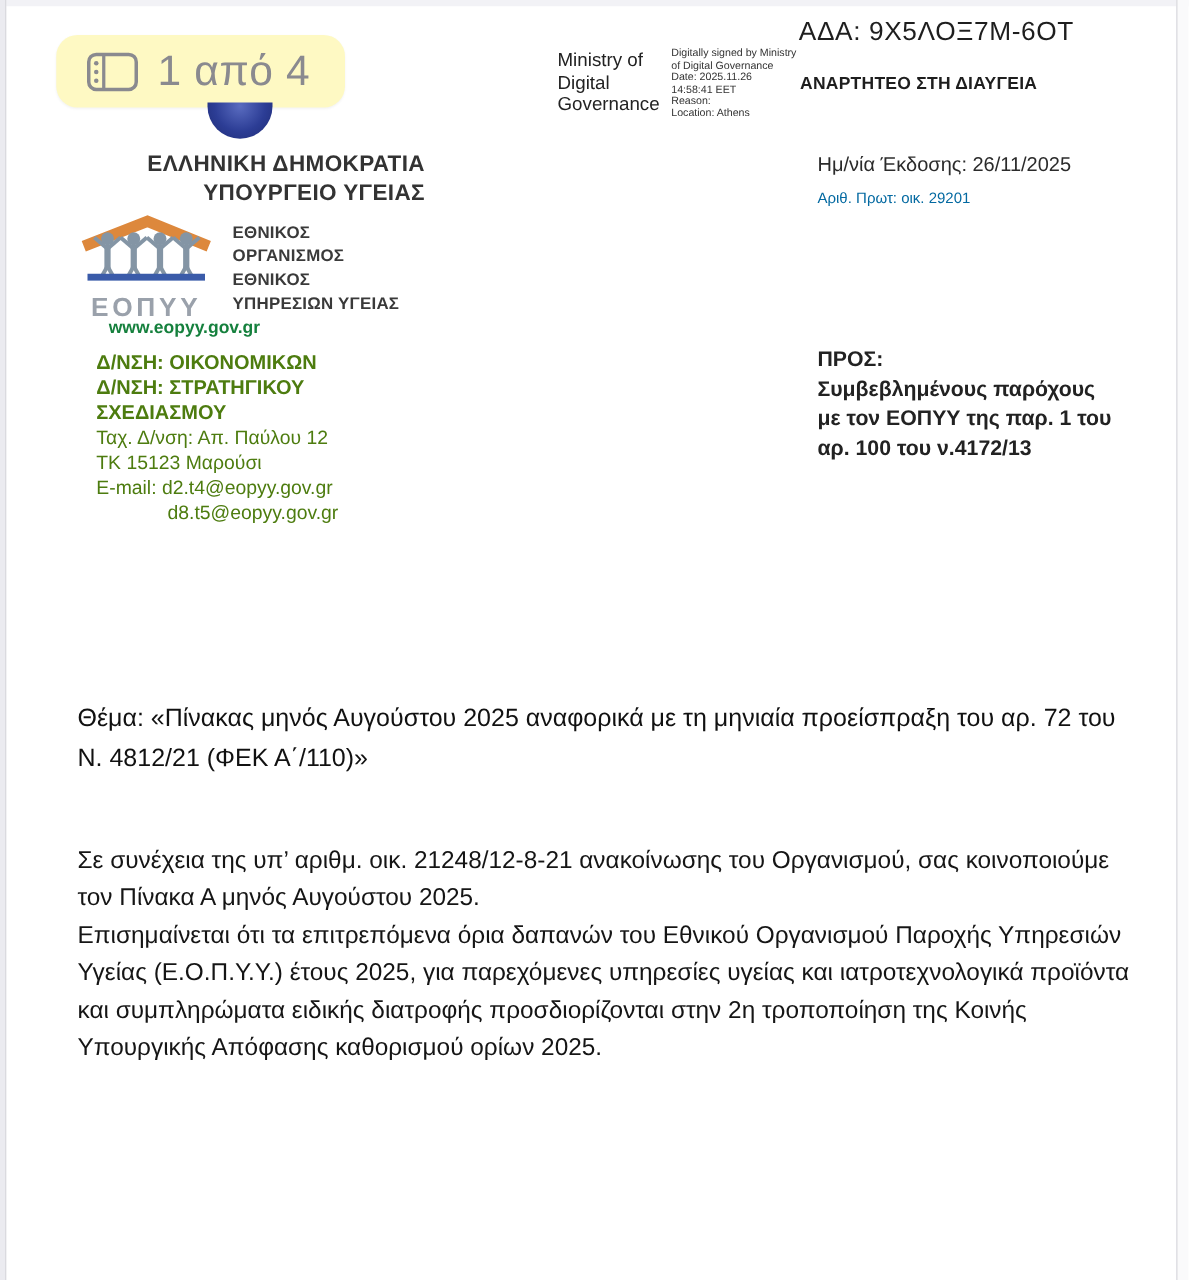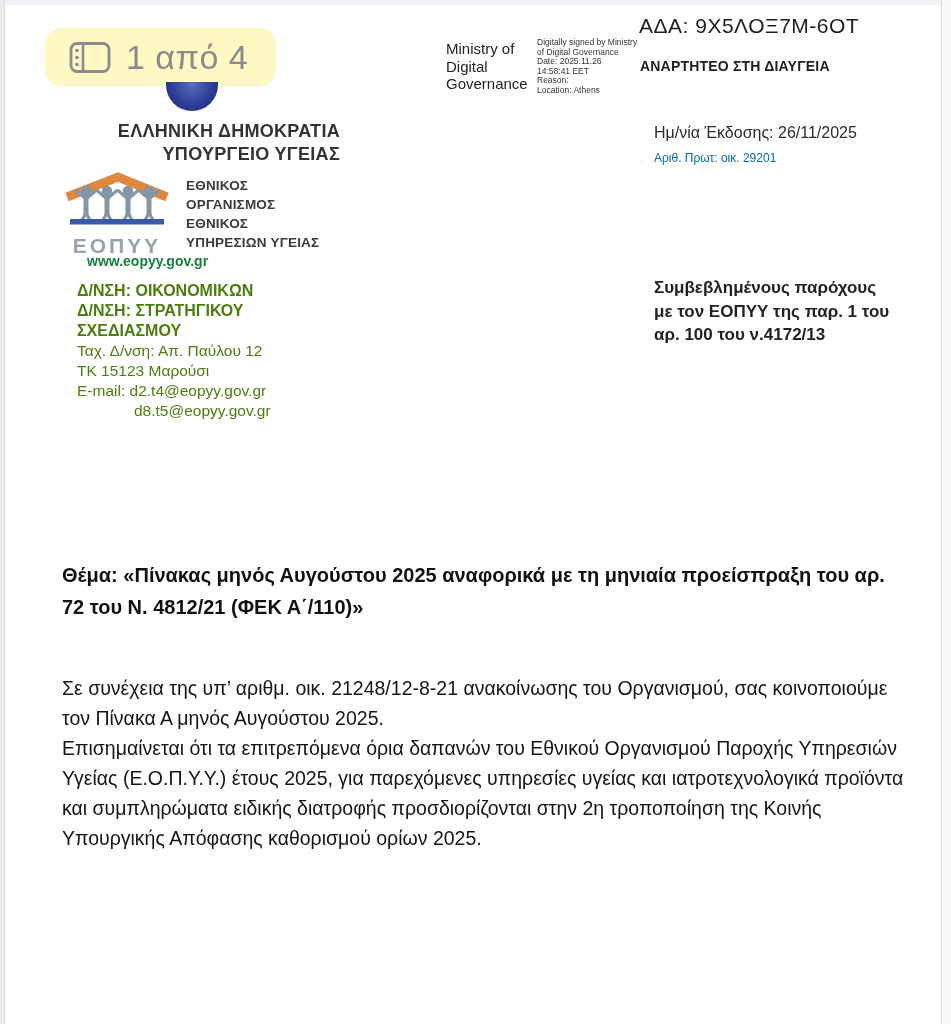--- a/index.html
+++ b/index.html
@@ -52,21 +52,21 @@
   .sig-details { position: absolute; left: 537px; top: 38px; font-size: 8.5px; line-height: 9.6px; color: #333; }
   .posting { position: absolute; left: 640px; top: 58px; font-weight: bold; font-size: 14px; color: #1e1e1e; letter-spacing: 0.2px; }
   .issue-date { position: absolute; left: 654px; top: 124px; font-size: 16px; color: #2b2b2b; }
   .protocol   { position: absolute; left: 654px; top: 151px; font-size: 12px; color: #0369a1; }
 
   .recipient { position: absolute; left: 654px; top: 276px; font-weight: bold; font-size: 17px; line-height: 23.5px; color: #222; }
 
   
   .subject {
     position: absolute; left: 62px; top: 559px; width: 843px;
-    font-weight: bold; font-size: 20px; line-height: 32px; color: #111;
+    font-weight: normal; font-size: 20px; line-height: 32px; color: #111;
   }
   .body-text {
     position: absolute; left: 62px; top: 673px; width: 845px;
     font-size: 19.5px; line-height: 30px; color: #151515;
   }
   .body-text strong { font-weight: normal; }
 </style>
 </head>
 <body>
 
@@ -175,20 +175,21 @@
     <div>Reason:</div>
     <div>Location: Athens</div>
   </div>
 
   <div class="posting">ΑΝΑΡΤΗΤΕΟ ΣΤΗ ΔΙΑΥΓΕΙΑ</div>
 
   <div class="issue-date">Ημ/νία Έκδοσης: 26/11/2025</div>
   <div class="protocol">Αριθ. Πρωτ: οικ. 29201</div>
 
   <div class="recipient">
+    <div>ΠΡΟΣ:</div>
     <div>Συμβεβλημένους παρόχους</div>
     <div>με τον ΕΟΠΥΥ της παρ. 1 του</div>
     <div>αρ. 100 του ν.4172/13</div>
   </div>
 
   <div class="subject">Θέμα: «Πίνακας μηνός Αυγούστου 2025 αναφορικά με τη μηνιαία προείσπραξη του αρ. 72 του Ν. 4812/21 (ΦΕΚ Α΄/110)»</div>
 
   <div class="body-text">
     <div>
       <span>Σε συνέχεια της υπ’ αριθμ. οικ. 21248/12-8-21 ανακοίνωσης του Οργανισμού, σας κοινοποιούμε τον </span><strong>Πίνακα Α</strong><span> μηνός Αυγούστου 2025.</span>

